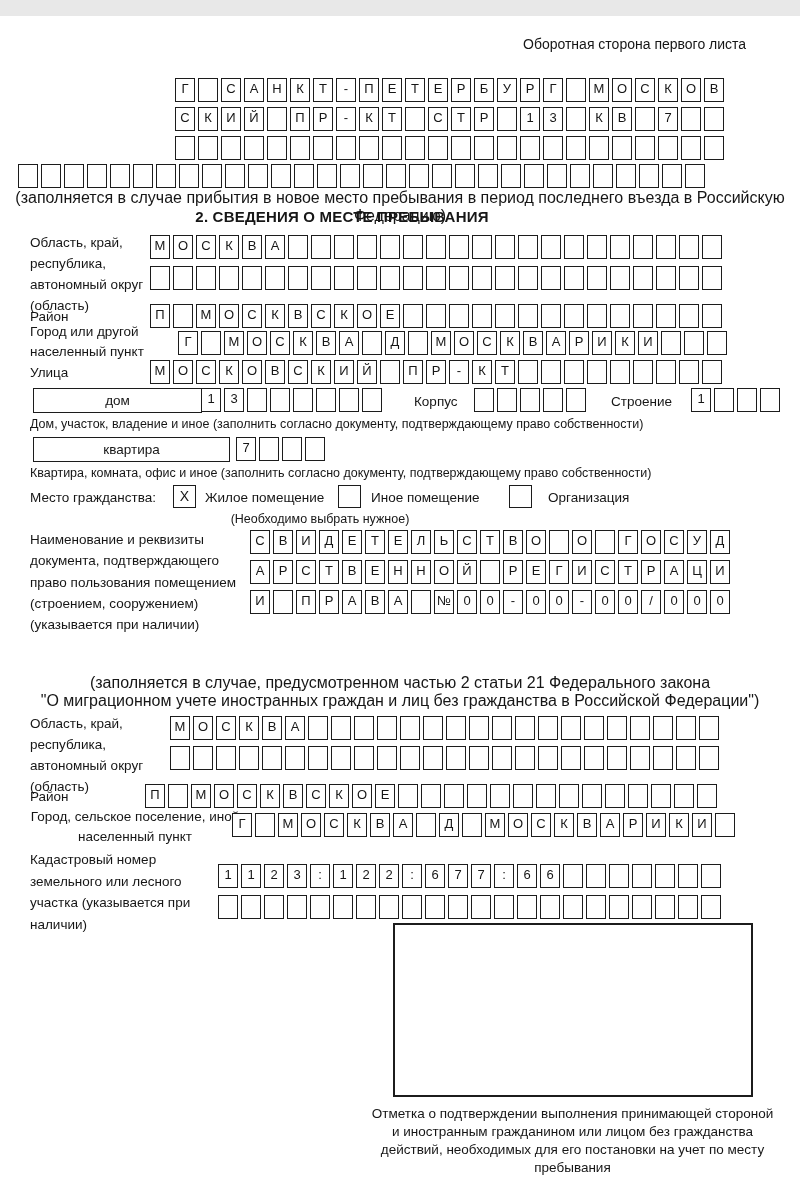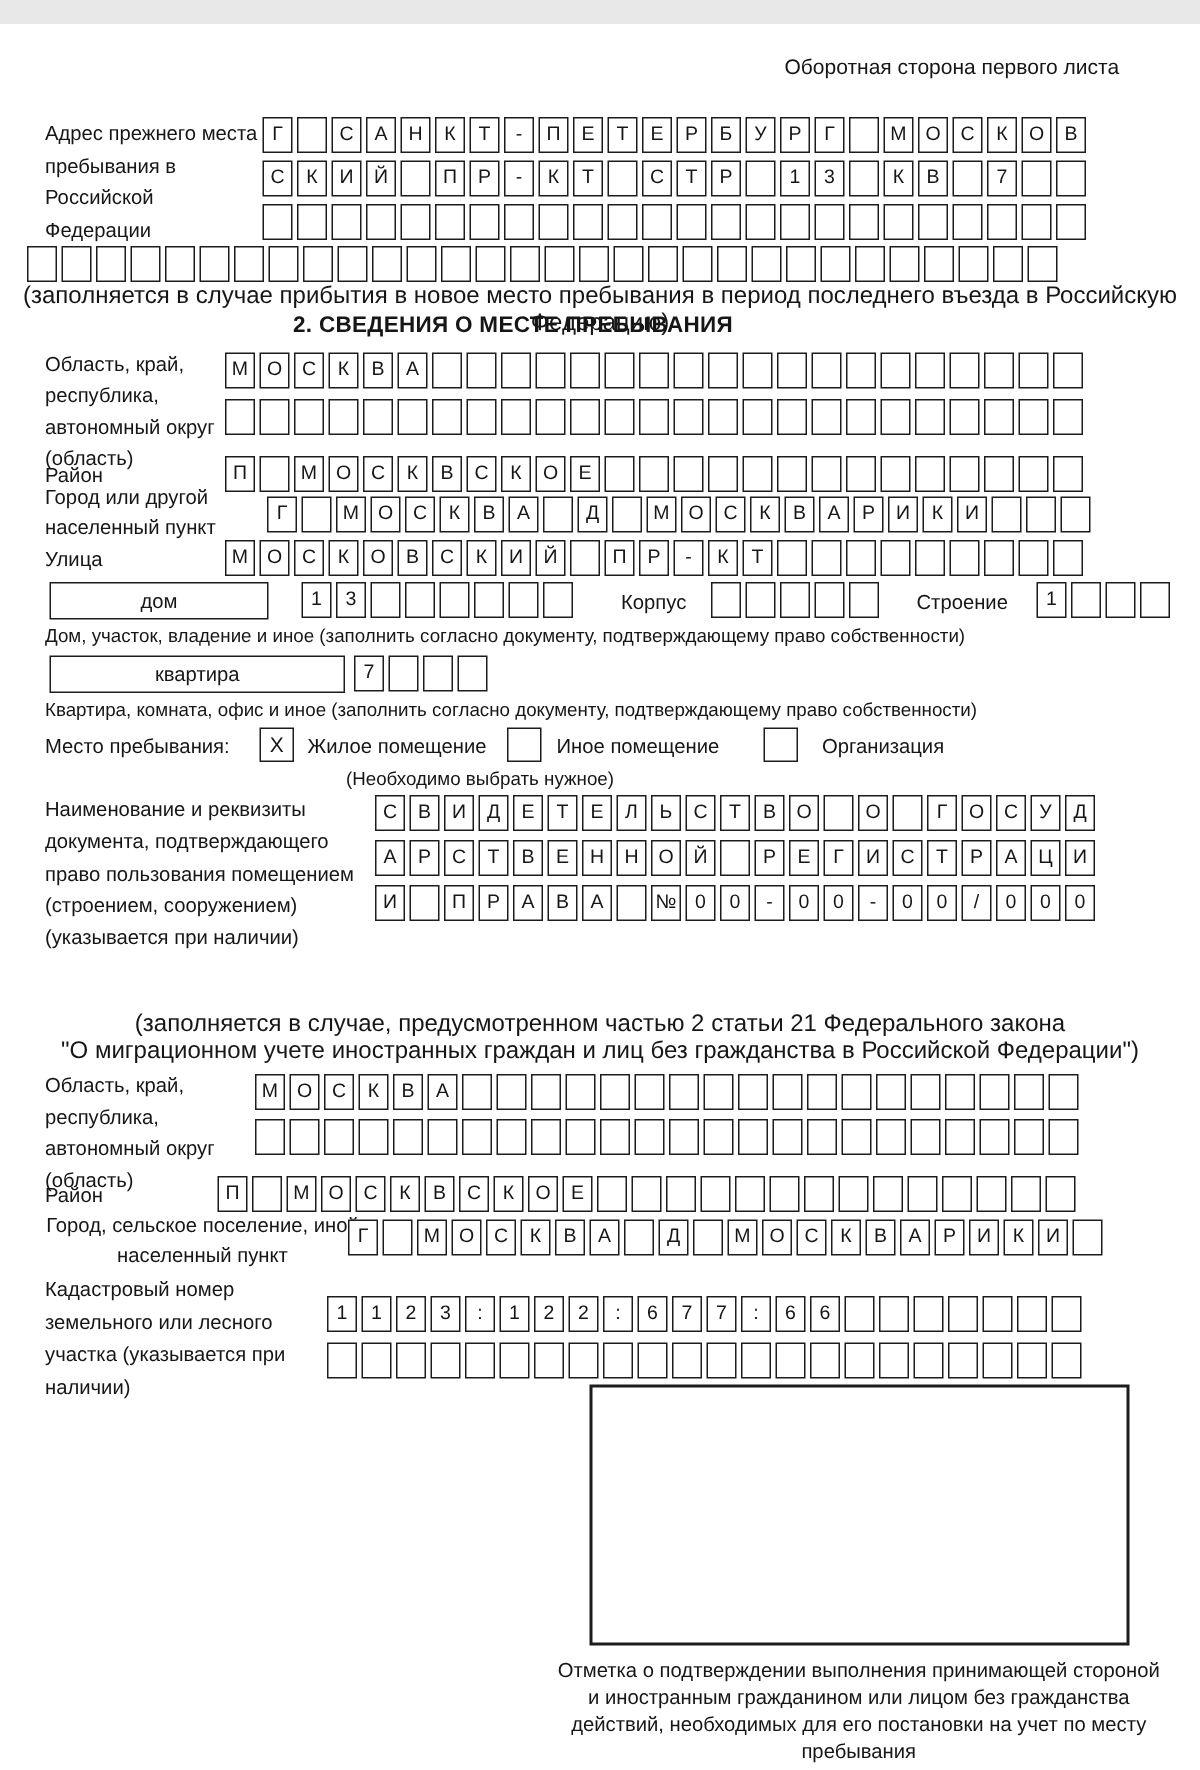--- a/index.html
+++ b/index.html
@@ -30,21 +30,20 @@
   .stamp-box{box-sizing:border-box;border:2px solid #1c1c1c;background:#fff;}
   .caption{text-align:center;font-size:13.5px;line-height:1.33;}
 </style>
 </head>
 <body>
 
 <div class="page">
 
   <div class="abs hdr-note" style="top:20px;left:523px;">Оборотная сторона первого листа</div>
 
-  <div class="abs lbl" style="top:62px;left:30px;width:142px;line-height:1.6;">Адрес прежнего места пребывания в Российской Федерации</div>
   <div class="abs cellrow" style="top:62px;left:175px;">
       <span class="cell">Г</span>
       <span class="cell"></span>
       <span class="cell">С</span>
       <span class="cell">А</span>
       <span class="cell">Н</span>
       <span class="cell">К</span>
       <span class="cell">Т</span>
       <span class="cell">-</span>
       <span class="cell">П</span>
@@ -287,21 +286,21 @@
       <span class="cell"></span>
       <span class="cell"></span>
       <span class="cell"></span>
       <span class="cell"></span>
       <span class="cell"></span>
       <span class="cell"></span>
       <span class="cell"></span>
       <span class="cell"></span>
     </div>
 
-  <div class="abs widebox" style="top:372px;left:33px;width:146px;">дом</div>
+  <div class="abs widebox" style="top:372px;left:33px;width:169px;">дом</div>
   <div class="abs cellrow" style="top:372px;left:201px;">
       <span class="cell">1</span>
       <span class="cell">3</span>
       <span class="cell"></span>
       <span class="cell"></span>
       <span class="cell"></span>
       <span class="cell"></span>
       <span class="cell"></span>
       <span class="cell"></span>
     </div>
@@ -324,21 +323,21 @@
 
   <div class="abs" style="top:401px;left:30px;font-size:12.5px;">Дом, участок, владение и иное (заполнить согласно документу, подтверждающему право собственности)</div>
   <div class="abs cellrow" style="top:421px;left:236px;">
       <span class="cell">7</span>
       <span class="cell"></span>
       <span class="cell"></span>
       <span class="cell"></span>
     </div>
   <div class="abs" style="top:450px;left:30px;font-size:12.5px;">Квартира, комната, офис и иное (заполнить согласно документу, подтверждающему право собственности)</div>
 
-  <div class="abs lbl" style="top:471px;left:30px;">Место пребывания:</div>
+  <div class="abs lbl" style="top:471px;left:30px;">Место гражданства:</div>
   <div class="abs checkbox" style="top:469px;left:173px;">X</div>
   <div class="abs lbl" style="top:471px;left:205px;">Жилое помещение</div>
   <div class="abs checkbox" style="top:469px;left:338px;"></div>
   <div class="abs lbl" style="top:471px;left:371px;">Иное помещение</div>
   <div class="abs checkbox" style="top:469px;left:509px;"></div>
   <div class="abs lbl" style="top:471px;left:548px;">Организация</div>
   <div class="abs" style="top:496px;left:150px;width:340px;text-align:center;font-size:12.5px;">(Необходимо выбрать нужное)</div>
 
   <div class="abs lbl" style="top:513px;left:30px;width:220px;line-height:1.58;">Наименование и реквизиты документа, подтверждающего право пользования помещением (строением, сооружением) (указывается при наличии)</div>
   <div class="abs cellrow" style="top:514px;left:250px;">

